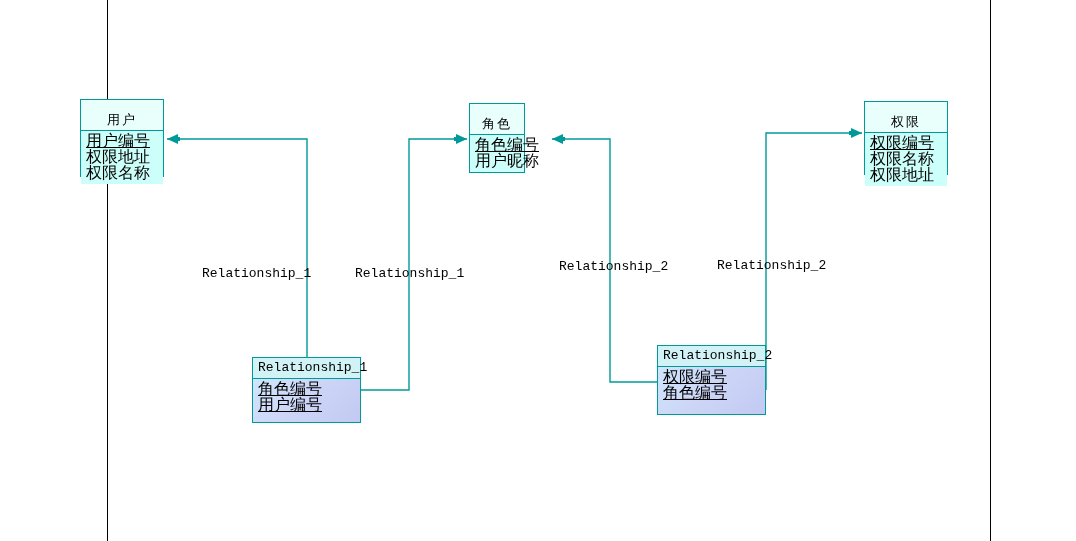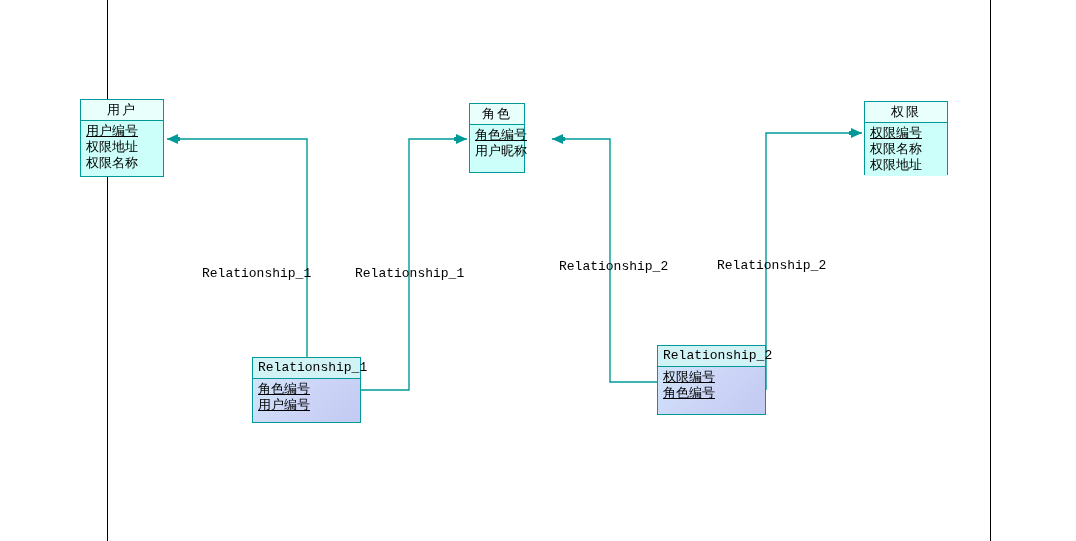--- a/index.html
+++ b/index.html
@@ -34,32 +34,32 @@
     z-index: 5;
   }
   .entity-title {
     box-sizing: border-box;
     text-align: center;
     font-family: "Liberation Sans", sans-serif;
     font-size: 13px;
     color: #000000;
     background: #e8fffc;
     border-bottom: 1px solid #009999;
-    padding: 2px 4px 3px 4px;
+    padding: 12px 4px 3px 4px;
     letter-spacing: 2px;
     line-height: 15px;
   }
   .entity-attrs {
     box-sizing: border-box;
     padding: 2px 5px 3px 5px;
     background: #ccfff9;
   }
   .attr {
     font-family: "Liberation Sans", sans-serif;
-    font-size: 13px;
+    font-size: 16px;
     color: #000000;
     line-height: 16px;
     white-space: nowrap;
   }
   .attr.pk {
     text-decoration: underline;
   }
 
   
   .relbox {

